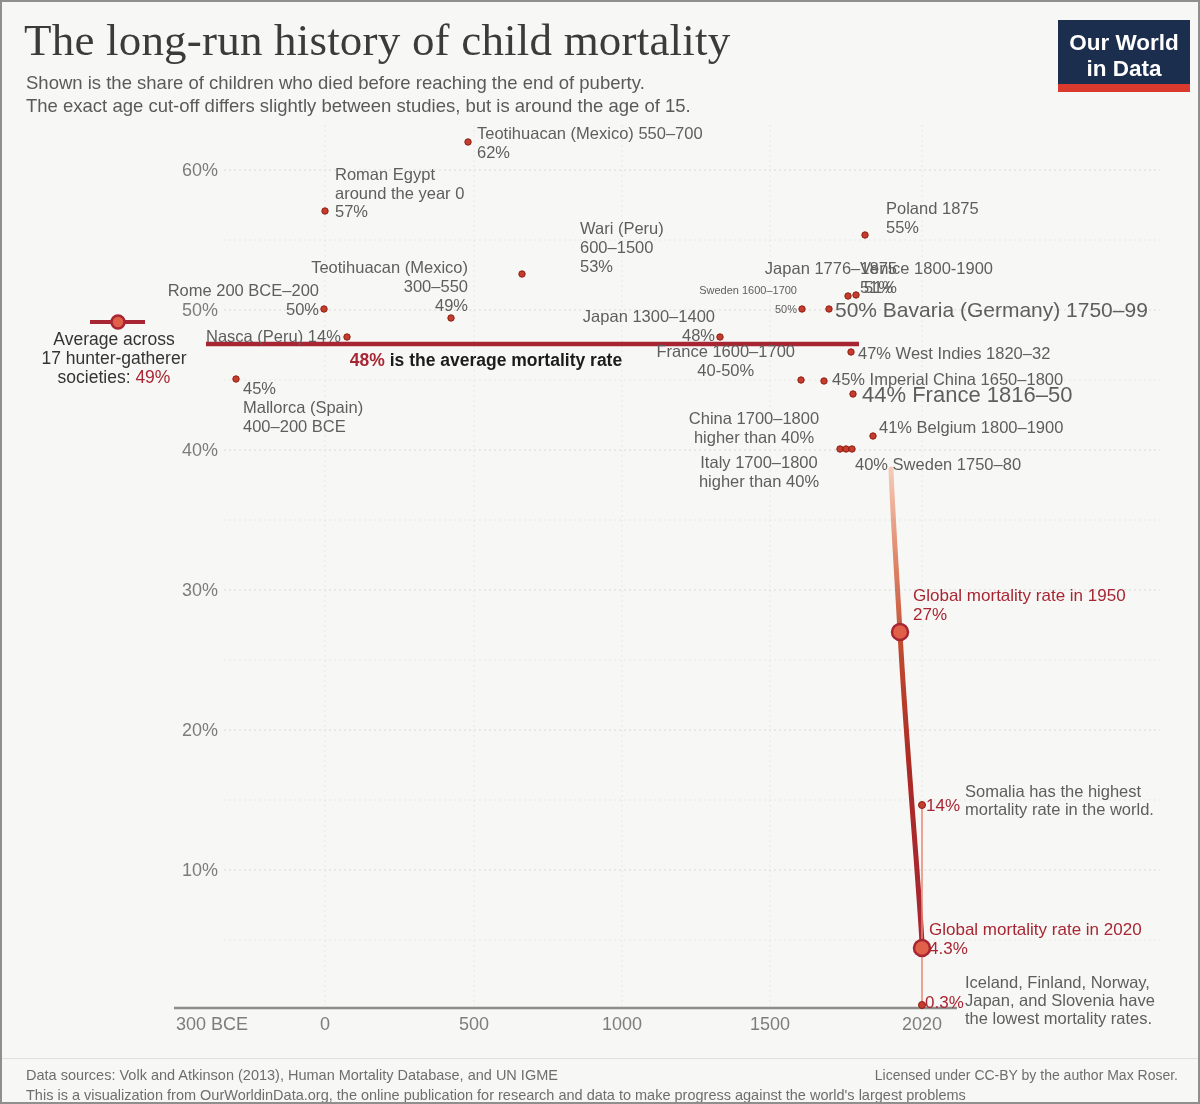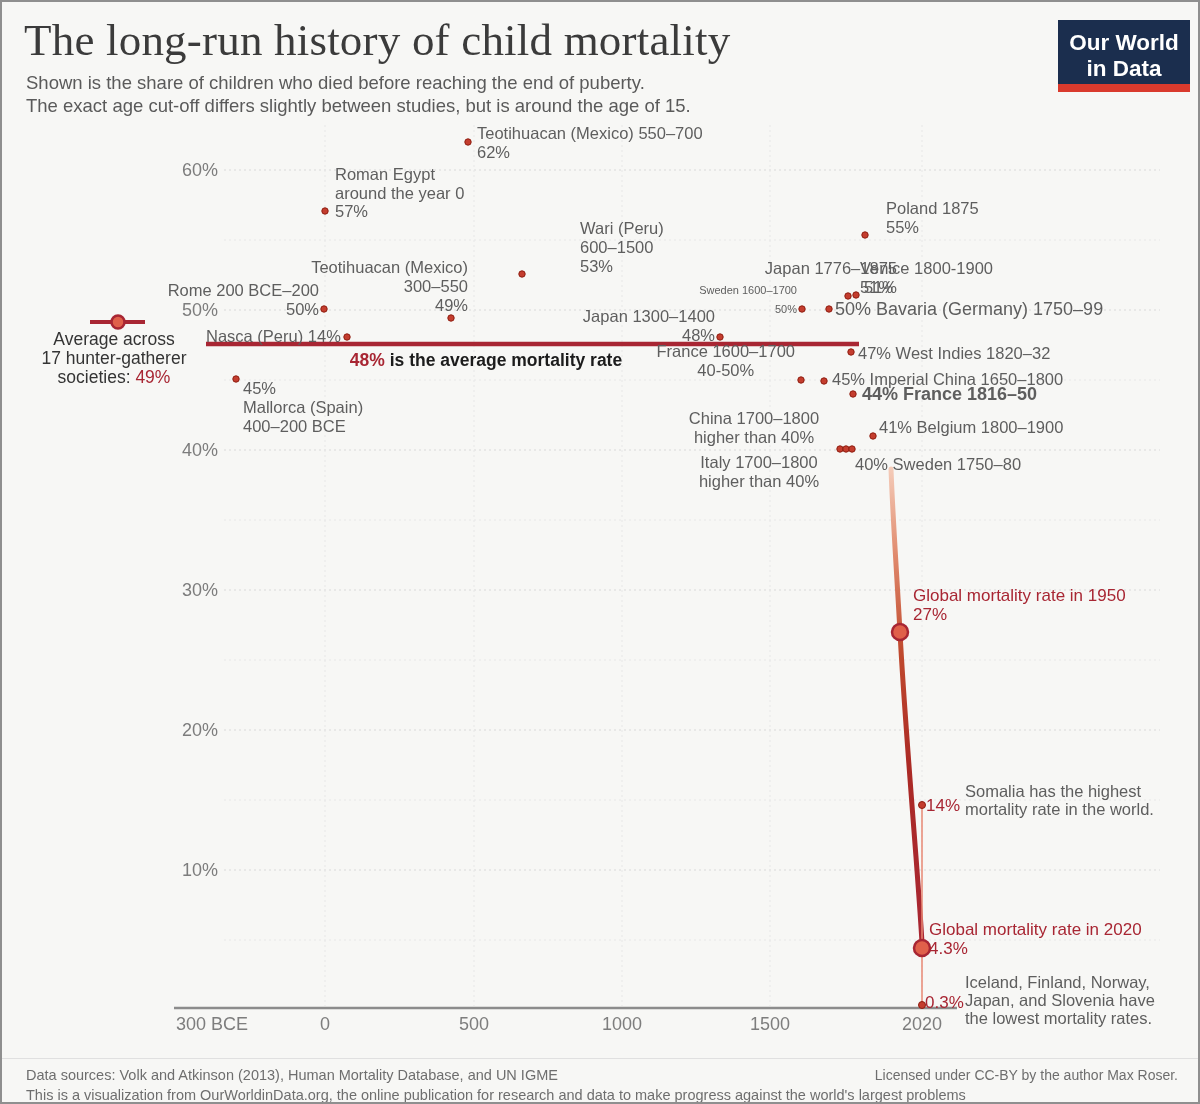--- a/index.html
+++ b/index.html
@@ -154,21 +154,21 @@
           <div>49%</div>
         </div>
         <div class="lbl" style="left: 317px; top: 279px; transform: translateX(-100%); text-align: right; line-height: 19px; font-size: 16.5px;">
           <div>Rome 200 BCE–200</div>
           <div>50%</div>
         </div>
         <div class="lbl" style="left: 795px; top: 279px; transform: translateX(-100%); text-align: right; line-height: 19px; font-size: 11px;">
           <div>Sweden 1600–1700</div>
           <div>50%</div>
         </div>
-        <div class="lbl" style="left: 833px; top: 298px; line-height: 19px; font-size: 18px;">
+        <div class="lbl" style="left: 833px; top: 298px; line-height: 19px; font-size: 21px;">
           <div>50% Bavaria (Germany) 1750–99</div>
         </div>
         <div class="lbl" style="left: 713px; top: 305px; transform: translateX(-100%); text-align: right; line-height: 19px; font-size: 16.5px;">
           <div>Japan 1300–1400</div>
           <div>48%</div>
         </div>
         <div class="lbl" style="left: 204px; top: 325px; line-height: 19px; font-size: 16.5px;">
           <div>Nasca (Peru) 14%</div>
         </div>
         <div class="lbl dark" style="left: 112px; top: 328px; transform: translateX(-50%); text-align: center; line-height: 19px; font-size: 17.5px;">
@@ -183,21 +183,21 @@
           <div><span class="seg-red">48%</span><span> is the average mortality rate</span></div>
           <div><span></span></div>
         </div>
         <div class="lbl" style="left: 793px; top: 340px; transform: translateX(-100%); text-align: center; line-height: 19px; font-size: 16.5px;">
           <div>France 1600–1700</div>
           <div>40-50%</div>
         </div>
         <div class="lbl" style="left: 830px; top: 368px; line-height: 19px; font-size: 16.5px;">
           <div>45% Imperial China 1650–1800</div>
         </div>
-        <div class="lbl" style="left: 860px; top: 383px; line-height: 19px; font-size: 18px; font-weight: bold;">
+        <div class="lbl" style="left: 860px; top: 383px; line-height: 19px; font-size: 22px;">
           <div>44% France 1816–50</div>
         </div>
         <div class="lbl" style="left: 241px; top: 377px; line-height: 19px; font-size: 16.5px;">
           <div>45%</div>
           <div>Mallorca (Spain)</div>
           <div>400–200 BCE</div>
         </div>
         <div class="lbl" style="left: 877px; top: 416px; line-height: 19px; font-size: 16.5px;">
           <div>41% Belgium 1800–1900</div>
         </div>

